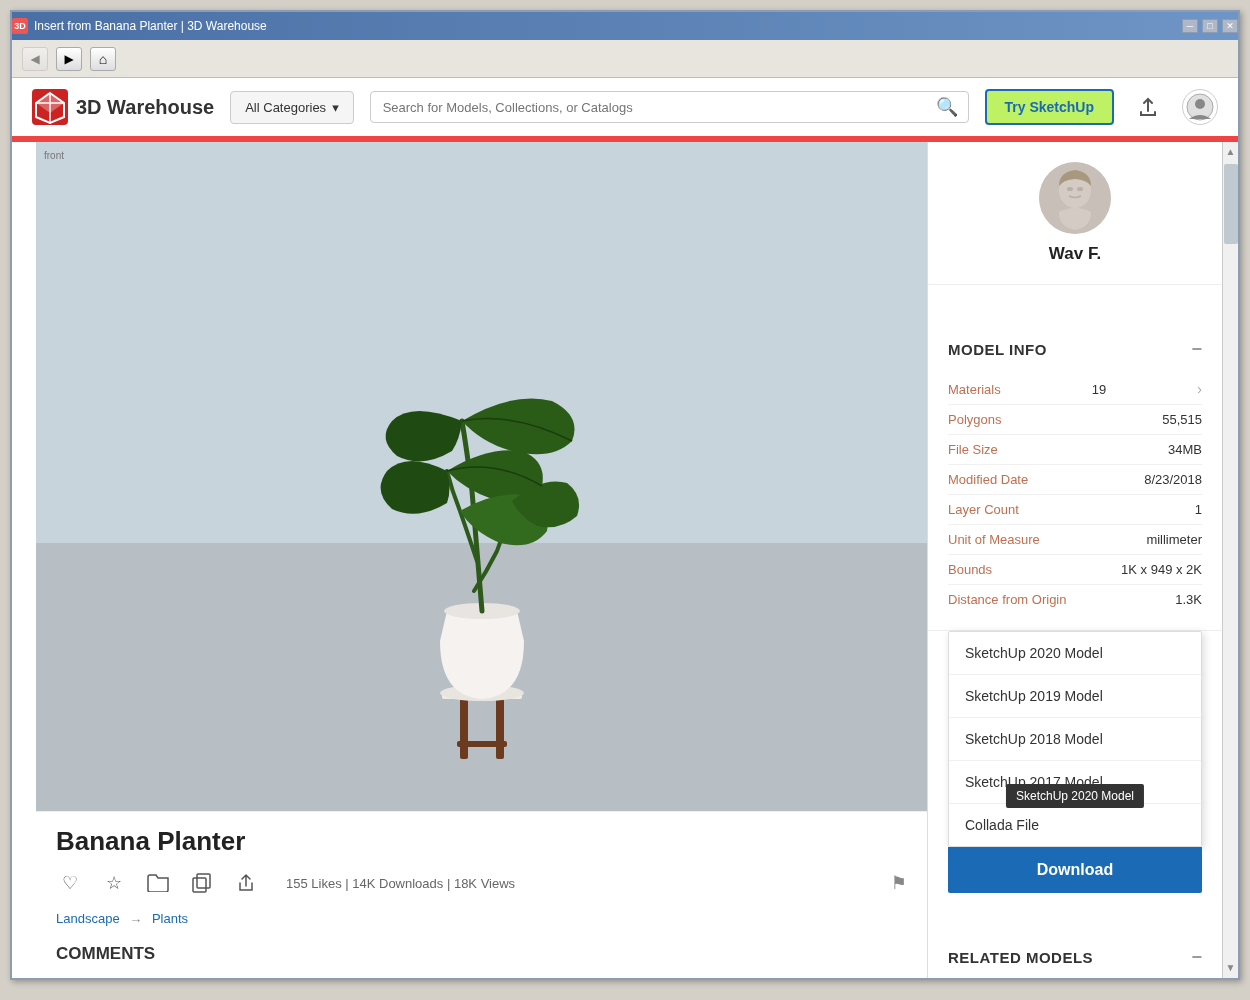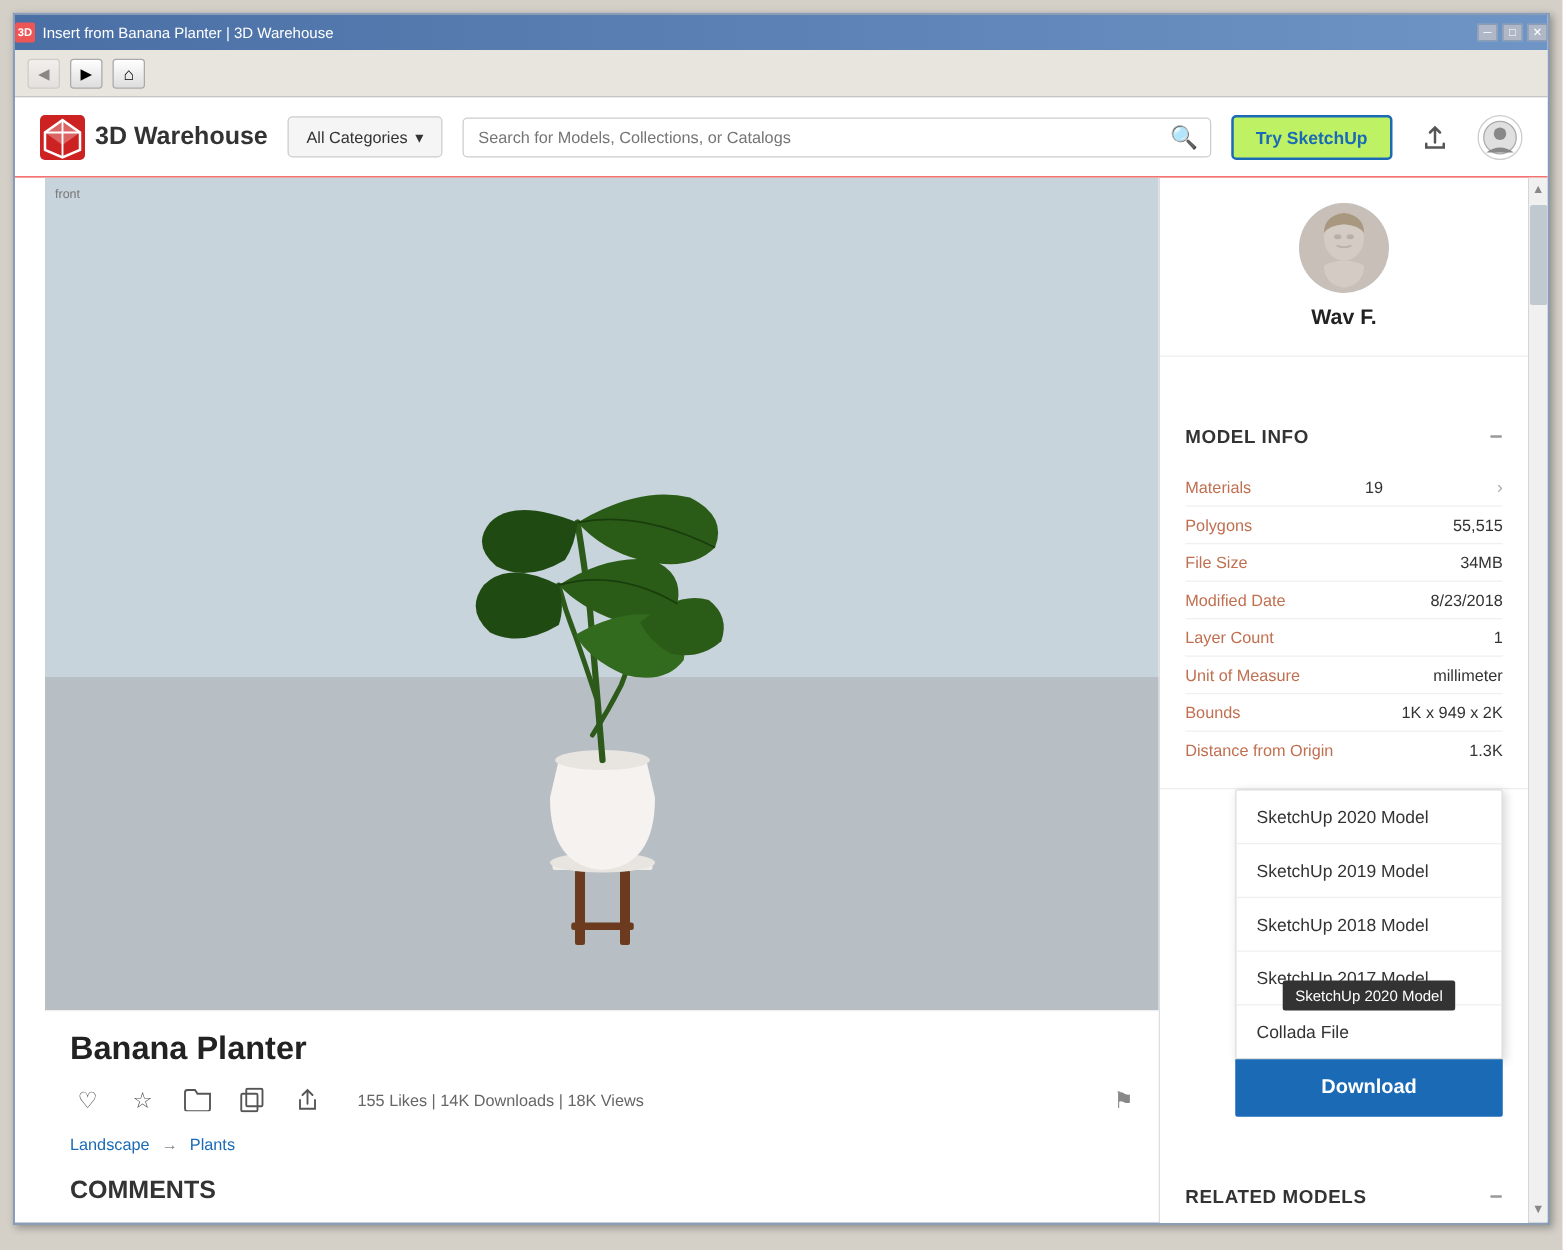--- a/index.html
+++ b/index.html
@@ -13,21 +13,21 @@
     .title-bar-controls { display: flex; gap: 4px; }
     .title-btn { width: 16px; height: 14px; background: #b0b8c8; border: 1px solid #8a9db5; display: flex; align-items: center; justify-content: center; font-size: 9px; cursor: pointer; }
 
     
     .nav-toolbar { background: #e8e4de; border-bottom: 1px solid #bbb; height: 38px; display: flex; align-items: center; padding: 0 10px; gap: 8px; flex-shrink: 0; }
     .nav-btn { width: 26px; height: 24px; background: linear-gradient(to bottom, #fff, #ddd); border: 1px solid #aaa; border-radius: 3px; display: flex; align-items: center; justify-content: center; cursor: pointer; font-size: 12px; }
     .nav-btn.disabled { opacity: 0.4; }
     .home-btn { width: 26px; height: 24px; background: linear-gradient(to bottom, #fff, #ddd); border: 1px solid #aaa; border-radius: 3px; display: flex; align-items: center; justify-content: center; cursor: pointer; font-size: 14px; }
 
     
-    .app-header { background: white; border-bottom: 1px solid #ef4444; height: 64px; display: flex; align-items: center; padding: 16px 20px; gap: 16px; flex-shrink: 0; }
+    .app-header { background: white; border-bottom: 6px solid #ef4444; height: 64px; display: flex; align-items: center; padding: 16px 20px; gap: 16px; flex-shrink: 0; }
     .logo-area { display: flex; align-items: center; gap: 8px; }
     .logo-icon { width: 36px; height: 36px; }
     .logo-text { font-size: 20px; font-weight: bold; color: #333; }
     .category-dropdown { display: flex; align-items: center; gap: 6px; padding: 8px 14px; border: 1px solid #ccc; border-radius: 4px; background: #f5f5f5; cursor: pointer; font-size: 13px; color: #333; white-space: nowrap; }
     .search-bar { flex: 1; display: flex; align-items: center; border: 1px solid #ccc; border-radius: 4px; overflow: hidden; height: 32px; }
     .search-input { flex: 1; border: none; outline: none; padding: 0 12px; font-size: 13px; color: #999; }
     .search-icon-btn { width: 40px; height: 36px; background: none; border: none; display: flex; align-items: center; justify-content: center; cursor: pointer; font-size: 18px; color: #555; }
     .try-sketchup-btn { padding: 8px 18px; border: 2px solid #1a6ab5; border-radius: 4px; background: #bef264; color: #1a6ab5; font-size: 14px; font-weight: bold; cursor: pointer; white-space: nowrap; }
     .upload-btn { width: 36px; height: 36px; display: flex; align-items: center; justify-content: center; cursor: pointer; font-size: 16px; color: #555; }
     .user-btn { width: 36px; height: 36px; border: 1px solid #ccc; border-radius: 50%; display: flex; align-items: center; justify-content: center; cursor: pointer; overflow: hidden; }
@@ -46,21 +46,21 @@
     .model-bottom { padding: 14px 20px; border-top: 1px solid #eee; }
     .model-title { font-size: 26px; font-weight: bold; color: #222; margin-bottom: 12px; }
     .action-bar { display: flex; align-items: center; gap: 16px; }
     .action-icon { width: 28px; height: 28px; display: flex; align-items: center; justify-content: center; cursor: pointer; font-size: 18px; color: #555; }
     .stats-text { color: #666; font-size: 13px; margin: 0 10px; }
     .flag-icon { margin-left: auto; color: #888; font-size: 18px; cursor: pointer; }
     .breadcrumb { margin-top: 14px; font-size: 13px; }
     .breadcrumb a { color: #1a6ab5; text-decoration: none; }
     .breadcrumb-arrow { color: #888; margin: 0 6px; }
     .comments-section { margin-top: 18px; }
-    .comments-title { font-size: 20px; font-weight: bold; color: #333; }
+    .comments-title { font-size: 17px; font-weight: bold; color: #333; }
 
     
     .right-panel { width: 295px; border-left: 1px solid #ddd; overflow-y: auto; background: white; flex-shrink: 0; }
     .user-section { padding: 20px; text-align: center; border-bottom: 1px solid #eee; }
     .user-avatar { width: 72px; height: 72px; border-radius: 50%; background: #ccc; margin: 0 auto 10px; overflow: hidden; display: flex; align-items: center; justify-content: center; font-size: 36px; }
     .user-name { font-size: 17px; font-weight: bold; color: #222; }
 
     .model-info-section { padding: 16px 20px; border-bottom: 1px solid #eee; }
     .section-header { display: flex; align-items: center; justify-content: space-between; margin-bottom: 14px; margin-top: 38px; }
     .section-title { font-size: 15px; font-weight: bold; color: #333; letter-spacing: 0.5px; }
@@ -287,21 +287,21 @@
 
     </div>
             <div class="info-row">
       <span class="info-label">Distance from Origin</span>
       <span class="info-value">1.3K</span>
 
     </div>
           </div>
       </div>
 
-      <div style="position: relative; padding: 0 20px; margin-left: 40px;">
+      <div style="position: relative; padding: 0 20px;">
         <div class="download-dropdown">
           <div class="download-option">SketchUp 2020 Model</div>
           <div class="download-option" style="position:relative;">
             SketchUp 2019 Model
             <div class="tooltip">SketchUp 2020 Model</div>
           </div>
           <div class="download-option">SketchUp 2018 Model</div>
           <div class="download-option">SketchUp 2017 Model</div>
           <div class="download-option">Collada File</div>
         </div>

